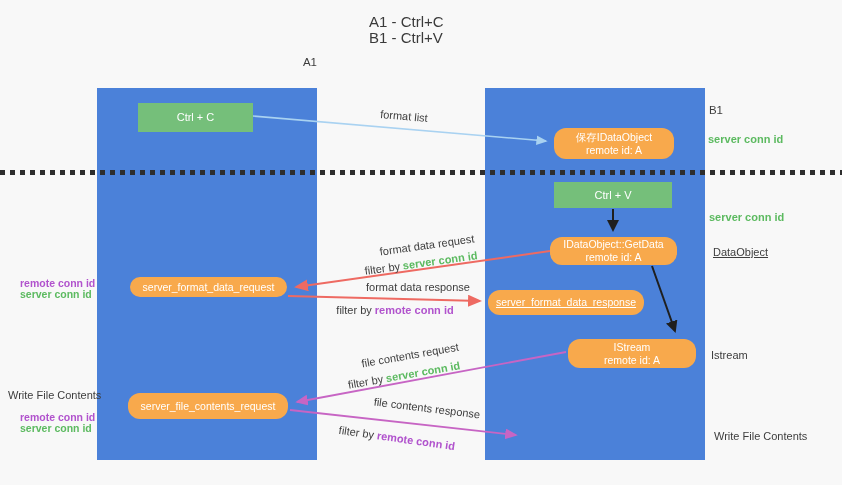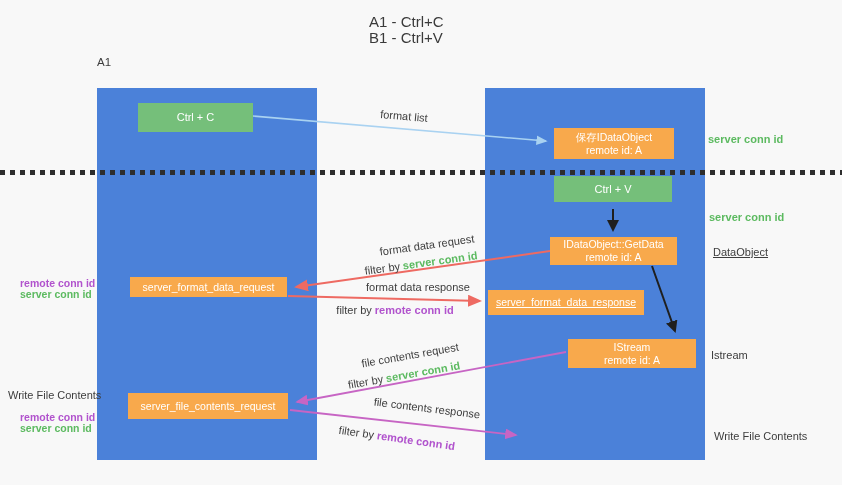--- a/index.html
+++ b/index.html
@@ -6,27 +6,27 @@
     --lane:#4b81d9; --orange:#f8a94c; --green-box:#75bf7a;
     --green-text:#5cba60; --purple-text:#b153cd;
     --red:#ee6a62; --magenta:#c765c4; --lightblue:#a9d2f1;
     --ink:#3d3d3d; --bg:#f8f8f8;
   }
   html,body{margin:0;padding:0;}
   body{background:#e9e9e9;font-family:"Liberation Sans",sans-serif;}
   .canvas{position:relative;width:842px;height:485px;background:var(--bg);overflow:hidden;}
   .abs{position:absolute;}
   .title{left:369px;top:14px;font-size:15px;line-height:16px;color:#3a3a3a;}
-  .lane-header{width:220px;text-align:left;font-size:11.5px;line-height:13px;color:var(--ink);}
+  .lane-header{width:220px;text-align:right;font-size:11.5px;line-height:13px;color:var(--ink);}
   .lane{top:88px;width:220px;height:372px;background:var(--lane);}
   .divider{left:0;top:170px;width:842px;height:5px;
     background:repeating-linear-gradient(90deg,#2d2d2d 0 5px,transparent 5px 10px);}
   .node{display:flex;flex-direction:column;align-items:center;justify-content:center;
     color:#fff;text-align:left;font-size:10.5px;line-height:13px;white-space:nowrap;}
-  .node.orange{background:var(--orange);}
+  .node.orange{background:var(--orange);border-radius:12px;}
   .node.green{background:var(--green-box);font-size:11px;}
   .edge-label{font-size:11px;color:var(--ink);white-space:nowrap;
     transform:translate(-50%,-50%);}
   .edge-label .flt{margin-right:3px;}
   .green-b{color:var(--green-text);font-weight:bold;}
   .purple-b{color:var(--purple-text);font-weight:bold;}
   .side-label{font-size:11px;color:var(--ink);white-space:nowrap;}
   .side-label.green{color:var(--green-text);font-weight:bold;}
   .conn-block{font-size:10.5px;font-weight:bold;line-height:10.5px;white-space:nowrap;}
   svg.arrows{position:absolute;left:0;top:0;pointer-events:none;}
@@ -83,21 +83,21 @@
 
   <div class="abs node green" style="left:138px;top:103px;width:115px;height:29px;">
     <div>Ctrl + C</div>
   </div>
 
   <div class="abs node orange" style="left:554px;top:128px;width:120px;height:31px;">
     <div>保存IDataObject</div>
     <div>remote id: A</div>
   </div>
 
-  <div class="abs node green" style="left:554px;top:176px;width:118px;height:26px;">
+  <div class="abs node green" style="left:554px;top:182px;width:118px;height:26px;">
     <div>Ctrl + V</div>
   </div>
 
   <div class="abs node orange" style="left:550px;top:237px;width:127px;height:28px;">
     <div>IDataObject::GetData</div>
     <div>remote id: A</div>
   </div>
 
   <div class="abs node orange" style="left:130px;top:277px;width:157px;height:20px;">
     <div>server_format_data_request</div>

